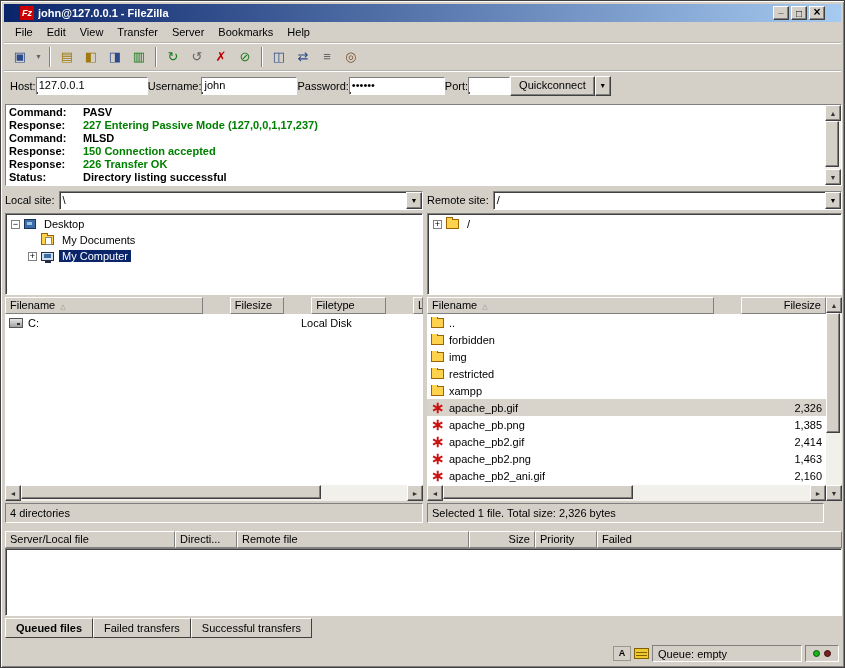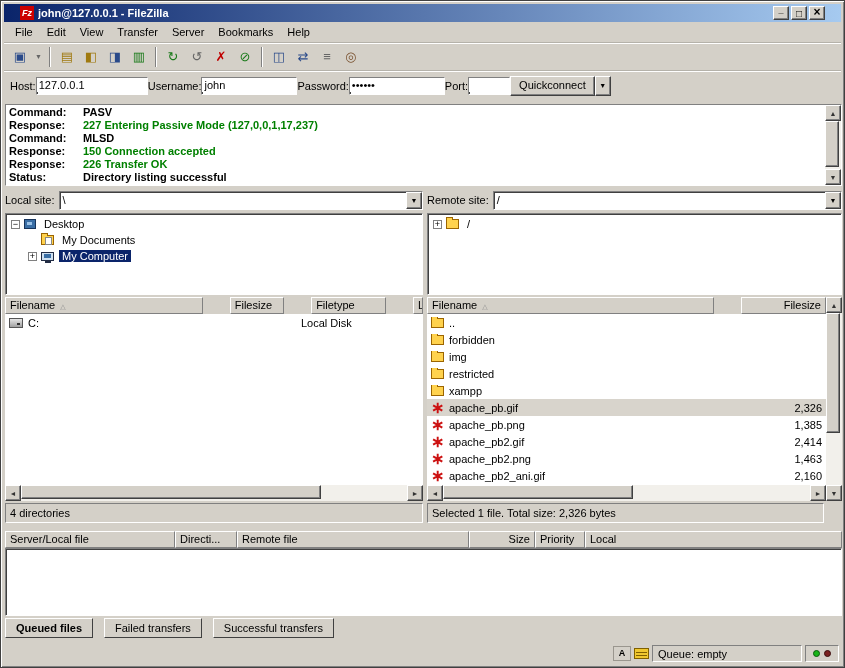--- a/index.html
+++ b/index.html
@@ -106,21 +106,21 @@
   .lrow.sel { background:#d8d4cc; }
   .cell { padding:0 4px; white-space:nowrap; overflow:hidden; display:flex; align-items:center; }
   .num { justify-content:flex-end; }
 
   
   .status-strip { position:absolute; height:20px; padding:3px 4px; white-space:nowrap; overflow:hidden; }
 
   
   #queue-hdr { position:absolute; left:4px; top:530px; width:837px; display:flex; height:17px; }
   #queue-body { position:absolute; left:4px; top:547px; width:837px; height:68px; background:#fff; }
-  #queue-tabs { position:absolute; left:4px; top:617px; height:20px; display:flex; gap:11px; }
+  #queue-tabs { position:absolute; left:4px; top:617px; height:20px; display:flex; gap:0; }
   .tab { padding:3px 10px; background:#d4d0c8; border:1px solid; border-color:#ffffff #404040 #404040 #ffffff; cursor:default; }
   .tab.active { font-weight:bold; }
 
   
   #statusbar { position:absolute; left:3px; right:3px; bottom:3px; height:22px; display:flex; align-items:center; gap:3px; padding:0 2px; }
   .sb-spacer { flex:1; height:17px; }
   .sb-icon { width:18px; height:15px; display:flex; align-items:center; justify-content:center;
              font-size:9px; font-weight:bold; border:1px solid #9a968e; background:#d4d0c8; cursor:default; }
   .keypad { width:15px; height:11px; background:#f0c830; border:1px solid #806000; position:relative; }
   .keypad::before { content:""; position:absolute; left:1px; right:1px; top:3px; border-top:1px solid #806000; }
@@ -379,22 +379,22 @@
   </div>
 
   <div class="status-strip sunken-lite" style="left:4px;top:502px;width:418px">4 directories</div>
   <div class="status-strip sunken-lite" style="left:426px;top:502px;width:397px">Selected 1 file. Total size: 2,326 bytes</div>
 
   <div id="queue-hdr">
     <span class="hcell" style="width:170px">Server/Local file</span>
     <span class="hcell" style="width:62px">Directi...</span>
     <span class="hcell" style="width:232px">Remote file</span>
     <span class="hcell" style="width:66px;text-align:right">Size</span>
-    <span class="hcell" style="width:50px">Priority</span>
-    <span class="hcell" style="flex:1">Local</span>
+    <span class="hcell" style="width:62px">Priority</span>
+    <span class="hcell" style="flex:1">Failed</span>
   </div>
   <div id="queue-body" class="sunken"></div>
   <div id="queue-tabs">
     <span class="tab active">Queued files</span>
     <span class="tab">Failed transfers</span>
     <span class="tab">Successful transfers</span>
   </div>
 
   <div id="statusbar">
     <span class="sb-spacer"></span>

